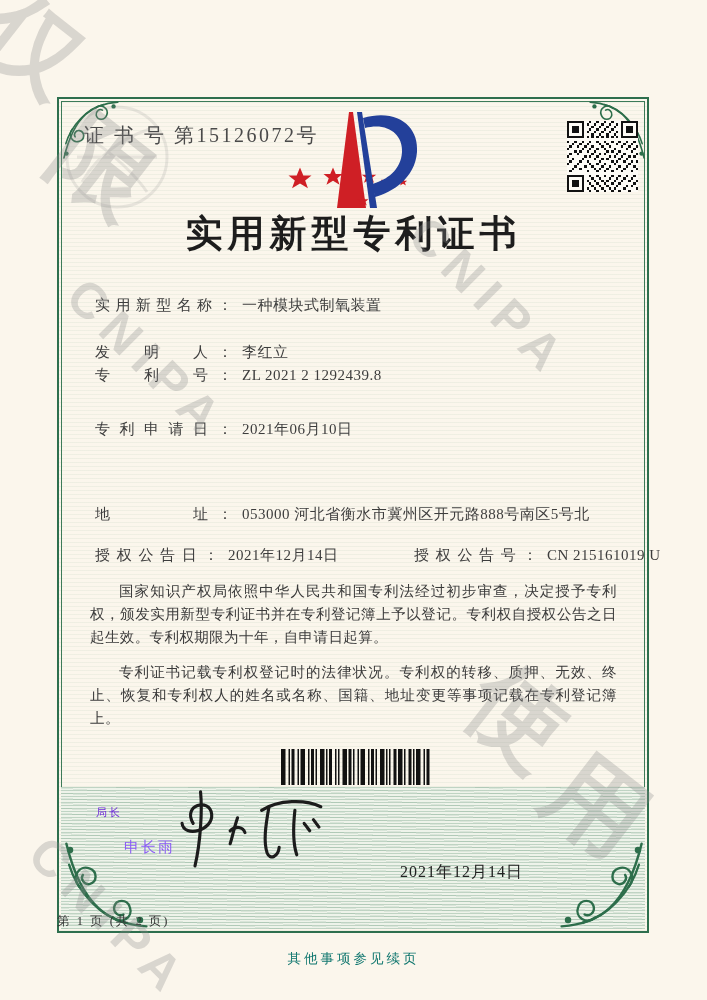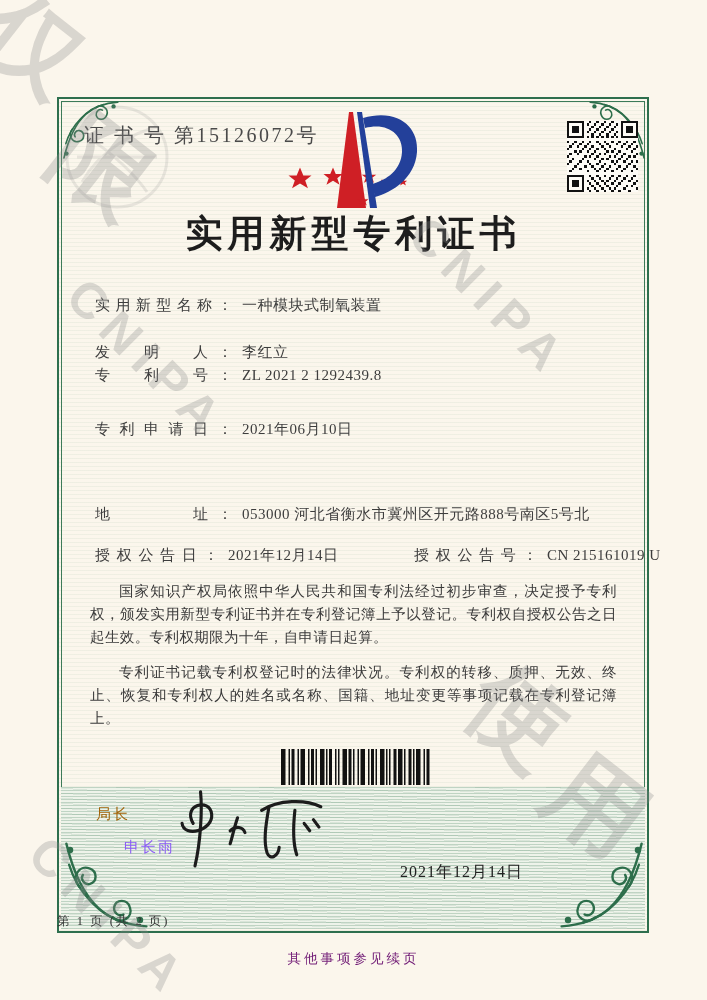--- a/index.html
+++ b/index.html
@@ -37,26 +37,26 @@
   .val{margin-left:9px;white-space:nowrap;}
   .grant-right{position:absolute;left:303px;display:flex;align-items:center;margin-left:16px;}
   .lbl5{display:inline-block;width:124px;text-align:justify;text-align-last:justify;flex:none;}
 
   
   .paras{position:absolute;left:90px;top:580px;width:527px;z-index:2;color:#3a3a3a;}
   .paras p{margin:0 0 11px;font-size:14.5px;line-height:1.6;text-indent:2em;letter-spacing:0.4px;text-align:justify;}
 
   
   .barcode{position:absolute;left:281px;top:749px;z-index:2;}
-  .signer-title{position:absolute;left:96px;top:805px;font-size:15px;color:#a16207;z-index:2;letter-spacing:2px;}
+  .signer-title{position:absolute;left:96px;top:805px;font-size:11px;color:#6d28d9;z-index:2;letter-spacing:2px;}
   .signer-name{position:absolute;left:96px;top:838px;font-size:15px;color:#8b5cf6;z-index:2;letter-spacing:2px;margin-left:28px;}
   .signature{position:absolute;left:158px;top:786px;z-index:2;}
   .issue-date{position:absolute;left:400px;top:862px;font-size:16px;color:#222;z-index:2;letter-spacing:1px;}
   .page-info{position:absolute;left:57px;top:913px;width:592px;text-align:left;font-size:12.5px;color:#333;z-index:2;letter-spacing:2px;}
-  .footer-note{position:absolute;left:0;top:950px;width:707px;text-align:center;font-size:13.5px;color:#701a75;z-index:2;letter-spacing:3px;}
+  .footer-note{position:absolute;left:0;top:950px;width:707px;text-align:center;font-size:13.5px;color:#0f766e;z-index:2;letter-spacing:3px;}
 
   
   .wm{position:absolute;z-index:3;color:rgba(140,140,140,0.30);font-weight:700;pointer-events:none;
     font-family:"Liberation Sans","DejaVu Sans",sans-serif;}
   .wm-cn{font-size:96px;}
   .wm-lat{font-size:50px;letter-spacing:10px;}
   .wm1{left:-14px;top:-18px;transform:rotate(38deg);}
   .wm2{left:54px;top:104px;transform:rotate(38deg);}
   .wm3{left:46px;top:330px;transform:rotate(45deg);}
   .wm4{left:388px;top:268px;transform:rotate(45deg);}

